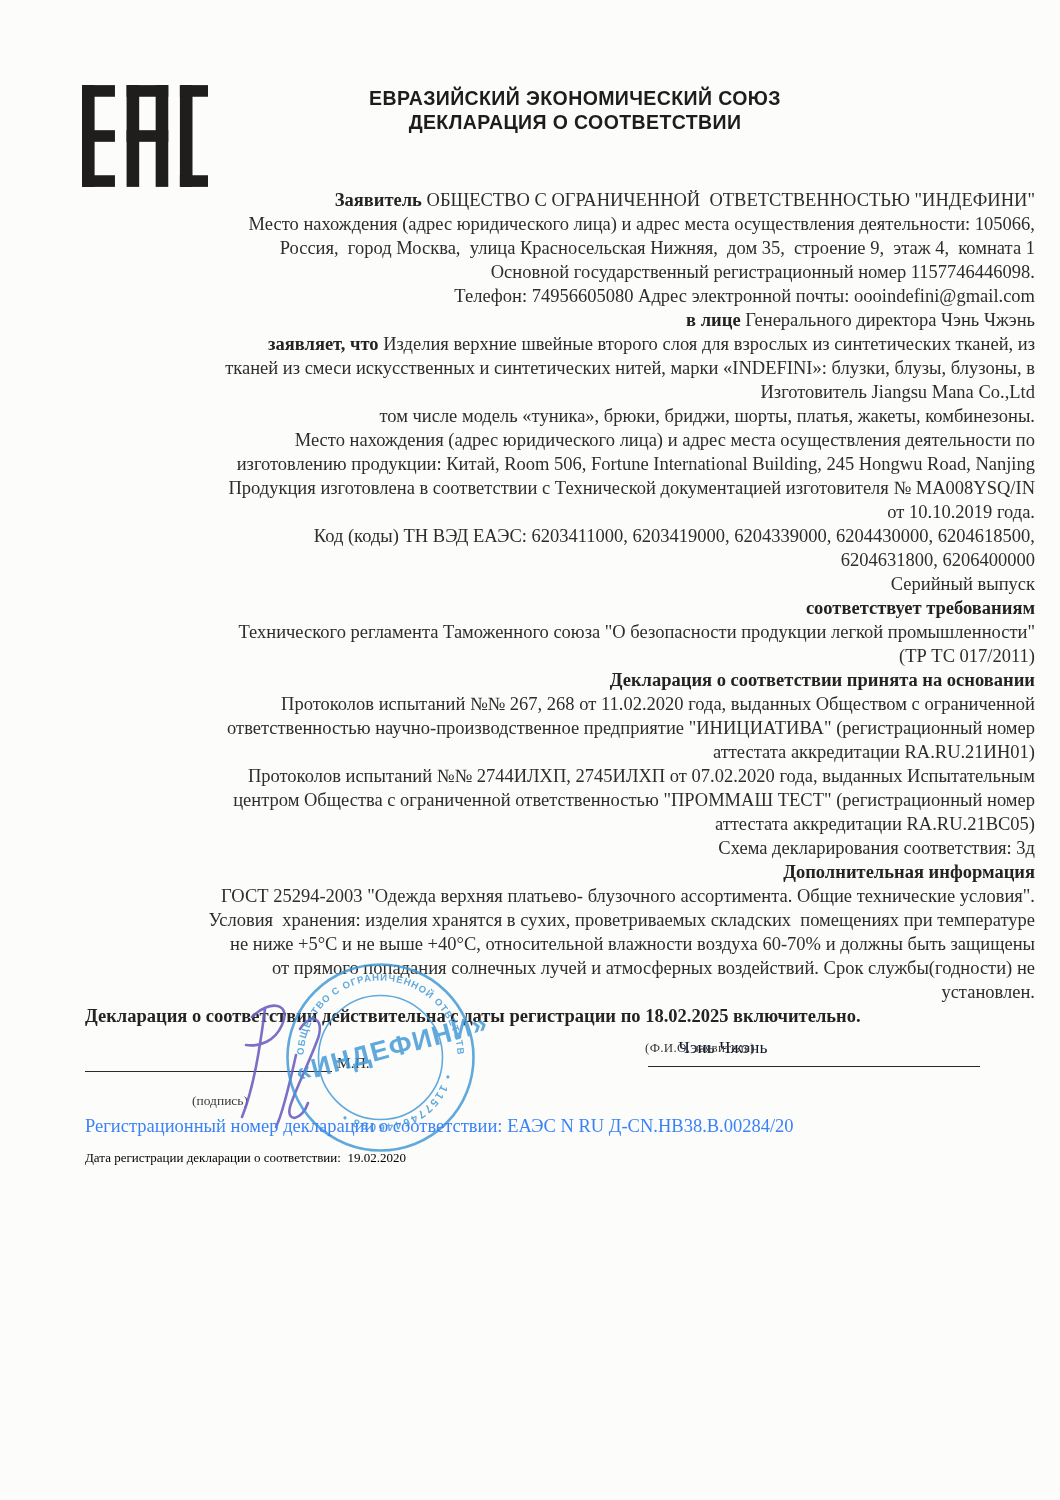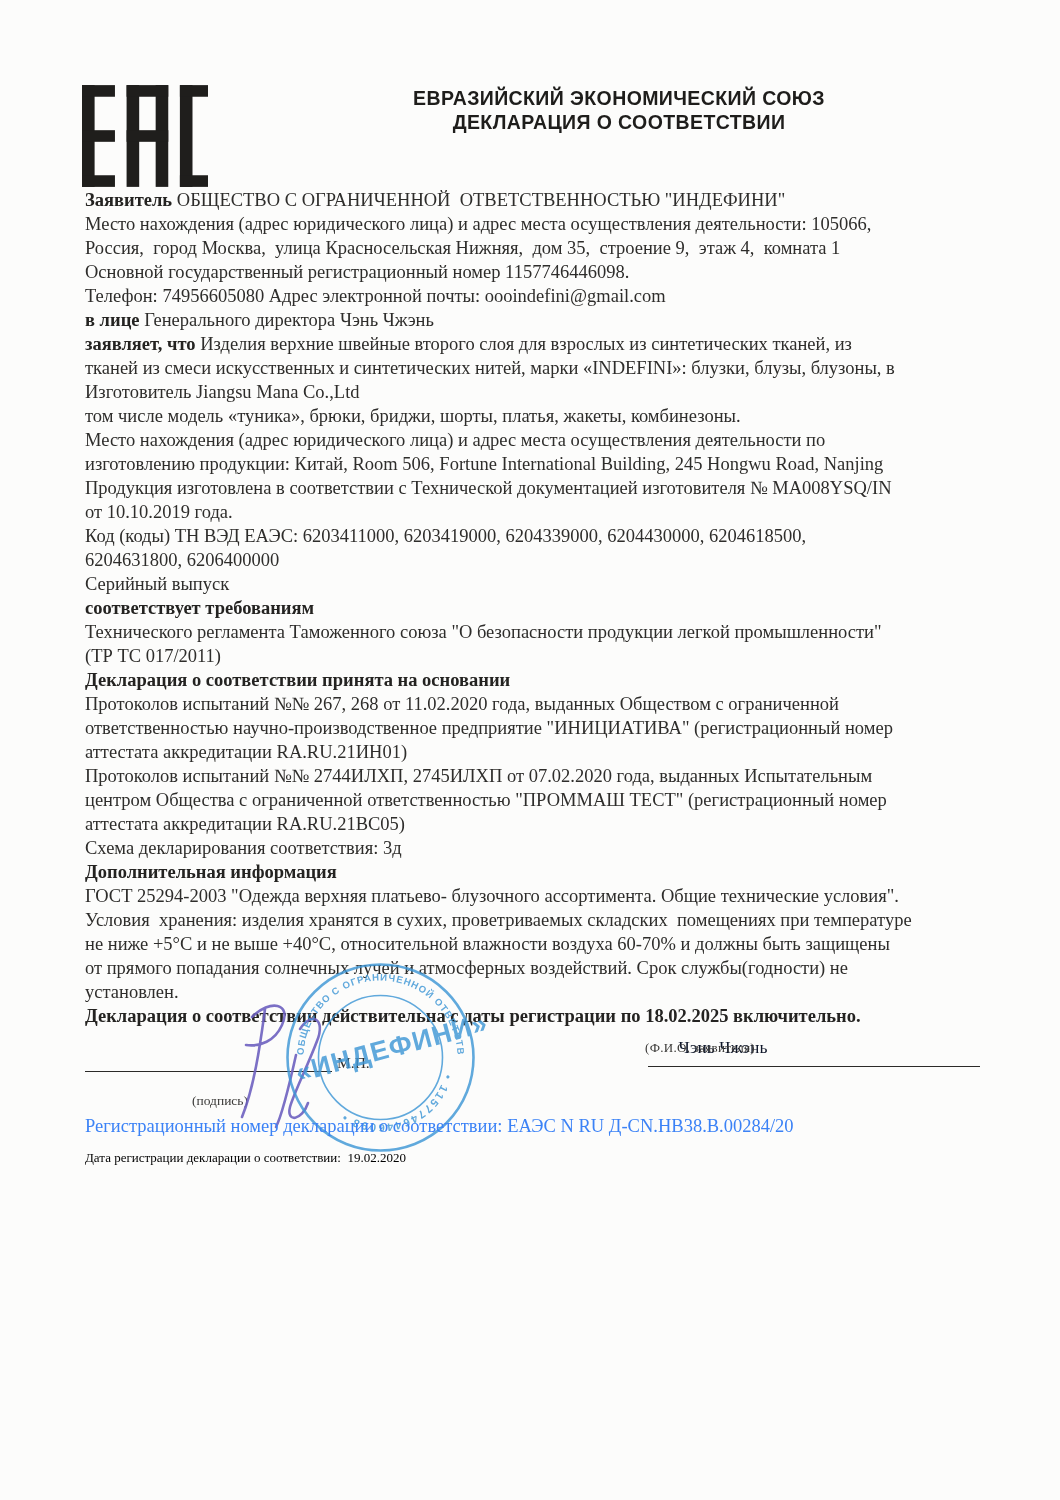--- a/index.html
+++ b/index.html
@@ -11,28 +11,28 @@
     color:#2e2d2b;
     overflow:hidden;
   }
   
   .eac-logo{position:absolute;left:82px;top:84px;}
   .title-block{
     position:absolute;left:170px;top:86px;width:810px;
     text-align:center;
     font-family:"Liberation Sans","DejaVu Sans",sans-serif;
     font-weight:bold;font-size:19.5px;line-height:24px;
-    color:#1e1d1b;letter-spacing:.4px;padding-left:44px;
+    color:#1e1d1b;letter-spacing:.4px;
   }
   
   .doc-lines{
     position:absolute;left:85px;top:188px;width:950px;
     font-size:18.5px;line-height:24px;
   }
-  .dl{white-space:pre;height:24px;}
+  .dl{white-space:pre;height:24px;text-align:right;}
   .dl b{font-weight:bold;color:#242321;}
   .validity{
     position:absolute;left:85px;top:1006px;width:950px;
     font-size:18.5px;font-weight:bold;white-space:pre;color:#242321;
   }
   
   .sig-line-left{position:absolute;left:85px;top:1071px;width:247px;border-top:1.6px solid #2b2a28;}
   .sig-caption-left{position:absolute;left:160px;top:1075px;width:120px;text-align:center;font-size:13.5px;color:#3a3937;margin-top:18px;}
   .mp-label{position:absolute;left:337px;top:1054px;font-size:15.5px;color:#2e2d2b;}
   .sig-name{position:absolute;left:623px;top:1037px;width:200px;text-align:center;font-size:17.5px;color:#0f172a;}

